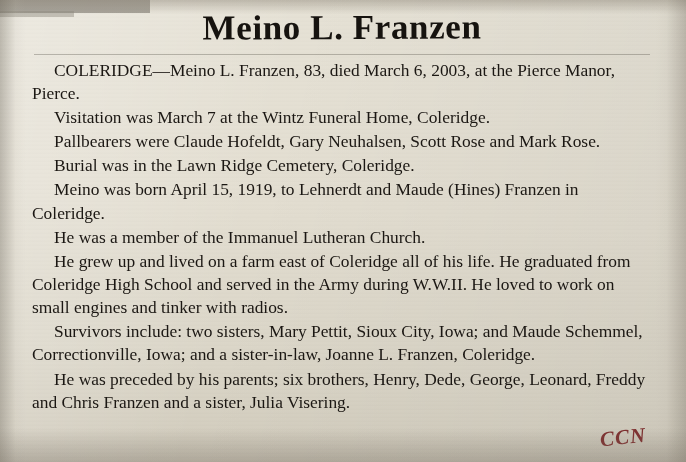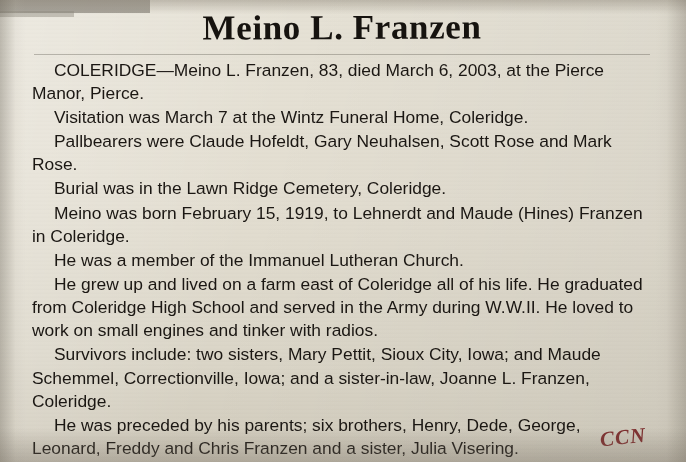--- a/index.html
+++ b/index.html
@@ -98,21 +98,21 @@
     margin: 0 2px 4px 2px;
   }
 
   .para {
     font-size: 17.4px;
     line-height: 1.33;
     color: #1b1713;
     text-align: left;
     margin: 0 0 1px 0;
     text-indent: 22px;
-    font-family: Liberation Sans, sans-serif;
+    font-family: Liberation Serif, serif;
   }
   .para.first {
     text-indent: 22px;
   }
 
   #signature {
     position: absolute;
     right: 40px;
     bottom: 12px;
     font-family: "Liberation Serif", serif;
@@ -144,21 +144,21 @@
   <div id="torn-corner2"></div>
 
   <div id="content">
     <div id="headline">Meino L. Franzen</div>
     <div id="rule"></div>
 
     <p class="para first">COLERIDGE—Meino L. Franzen, 83, died March 6, 2003, at the Pierce Manor, Pierce.</p>
     <p class="para">Visitation was March 7 at the Wintz Funeral Home, Coleridge.</p>
     <p class="para">Pallbearers were Claude Hofeldt, Gary Neuhalsen, Scott Rose and Mark Rose.</p>
     <p class="para">Burial was in the Lawn Ridge Cemetery, Coleridge.</p>
-    <p class="para">Meino was born February 15, 1919, to Lehnerdt and Maude (Hines) Franzen in Coleridge.</p>
+    <p class="para">Meino was born April 15, 1919, to Lehnerdt and Maude (Hines) Franzen in Coleridge.</p>
     <p class="para">He was a member of the Immanuel Lutheran Church.</p>
     <p class="para">He grew up and lived on a farm east of Coleridge all of his life. He graduated from Coleridge High School and served in the Army during W.W.II. He loved to work on small engines and tinker with radios.</p>
     <p class="para">Survivors include: two sisters, Mary Pettit, Sioux City, Iowa; and Maude Schemmel, Correctionville, Iowa; and a sister-in-law, Joanne L. Franzen, Coleridge.</p>
     <p class="para">He was preceded by his parents; six brothers, Henry, Dede, George, Leonard, Freddy and Chris Franzen and a sister, Julia Visering.</p>
   </div>
 
   <div id="signature">CCN</div>
 
   <div id="paper-shade-top"></div>
   <div id="paper-shade-left"></div>

